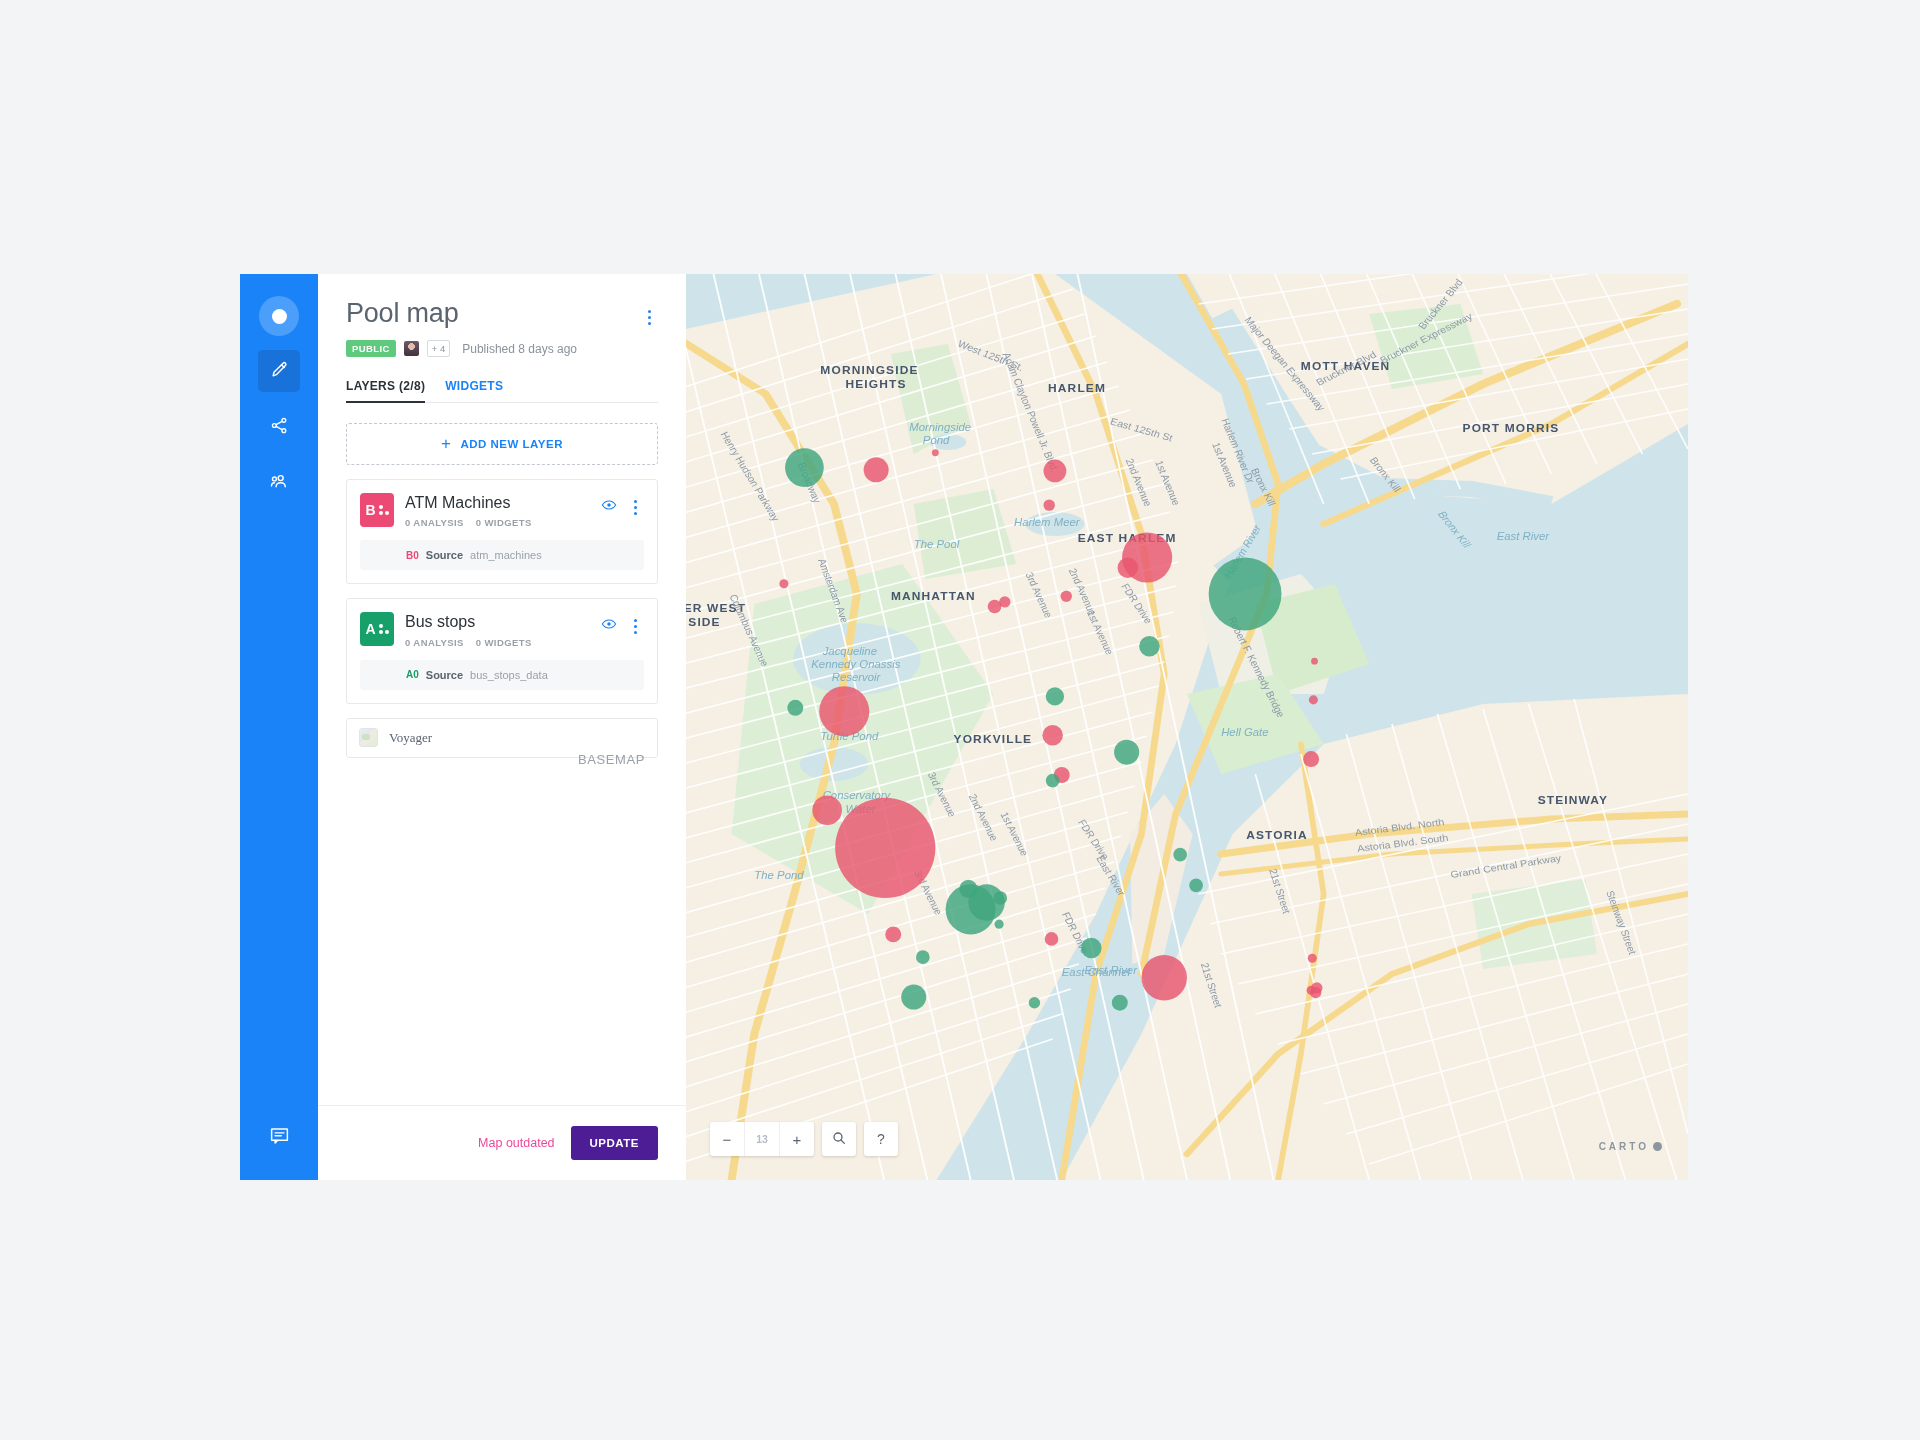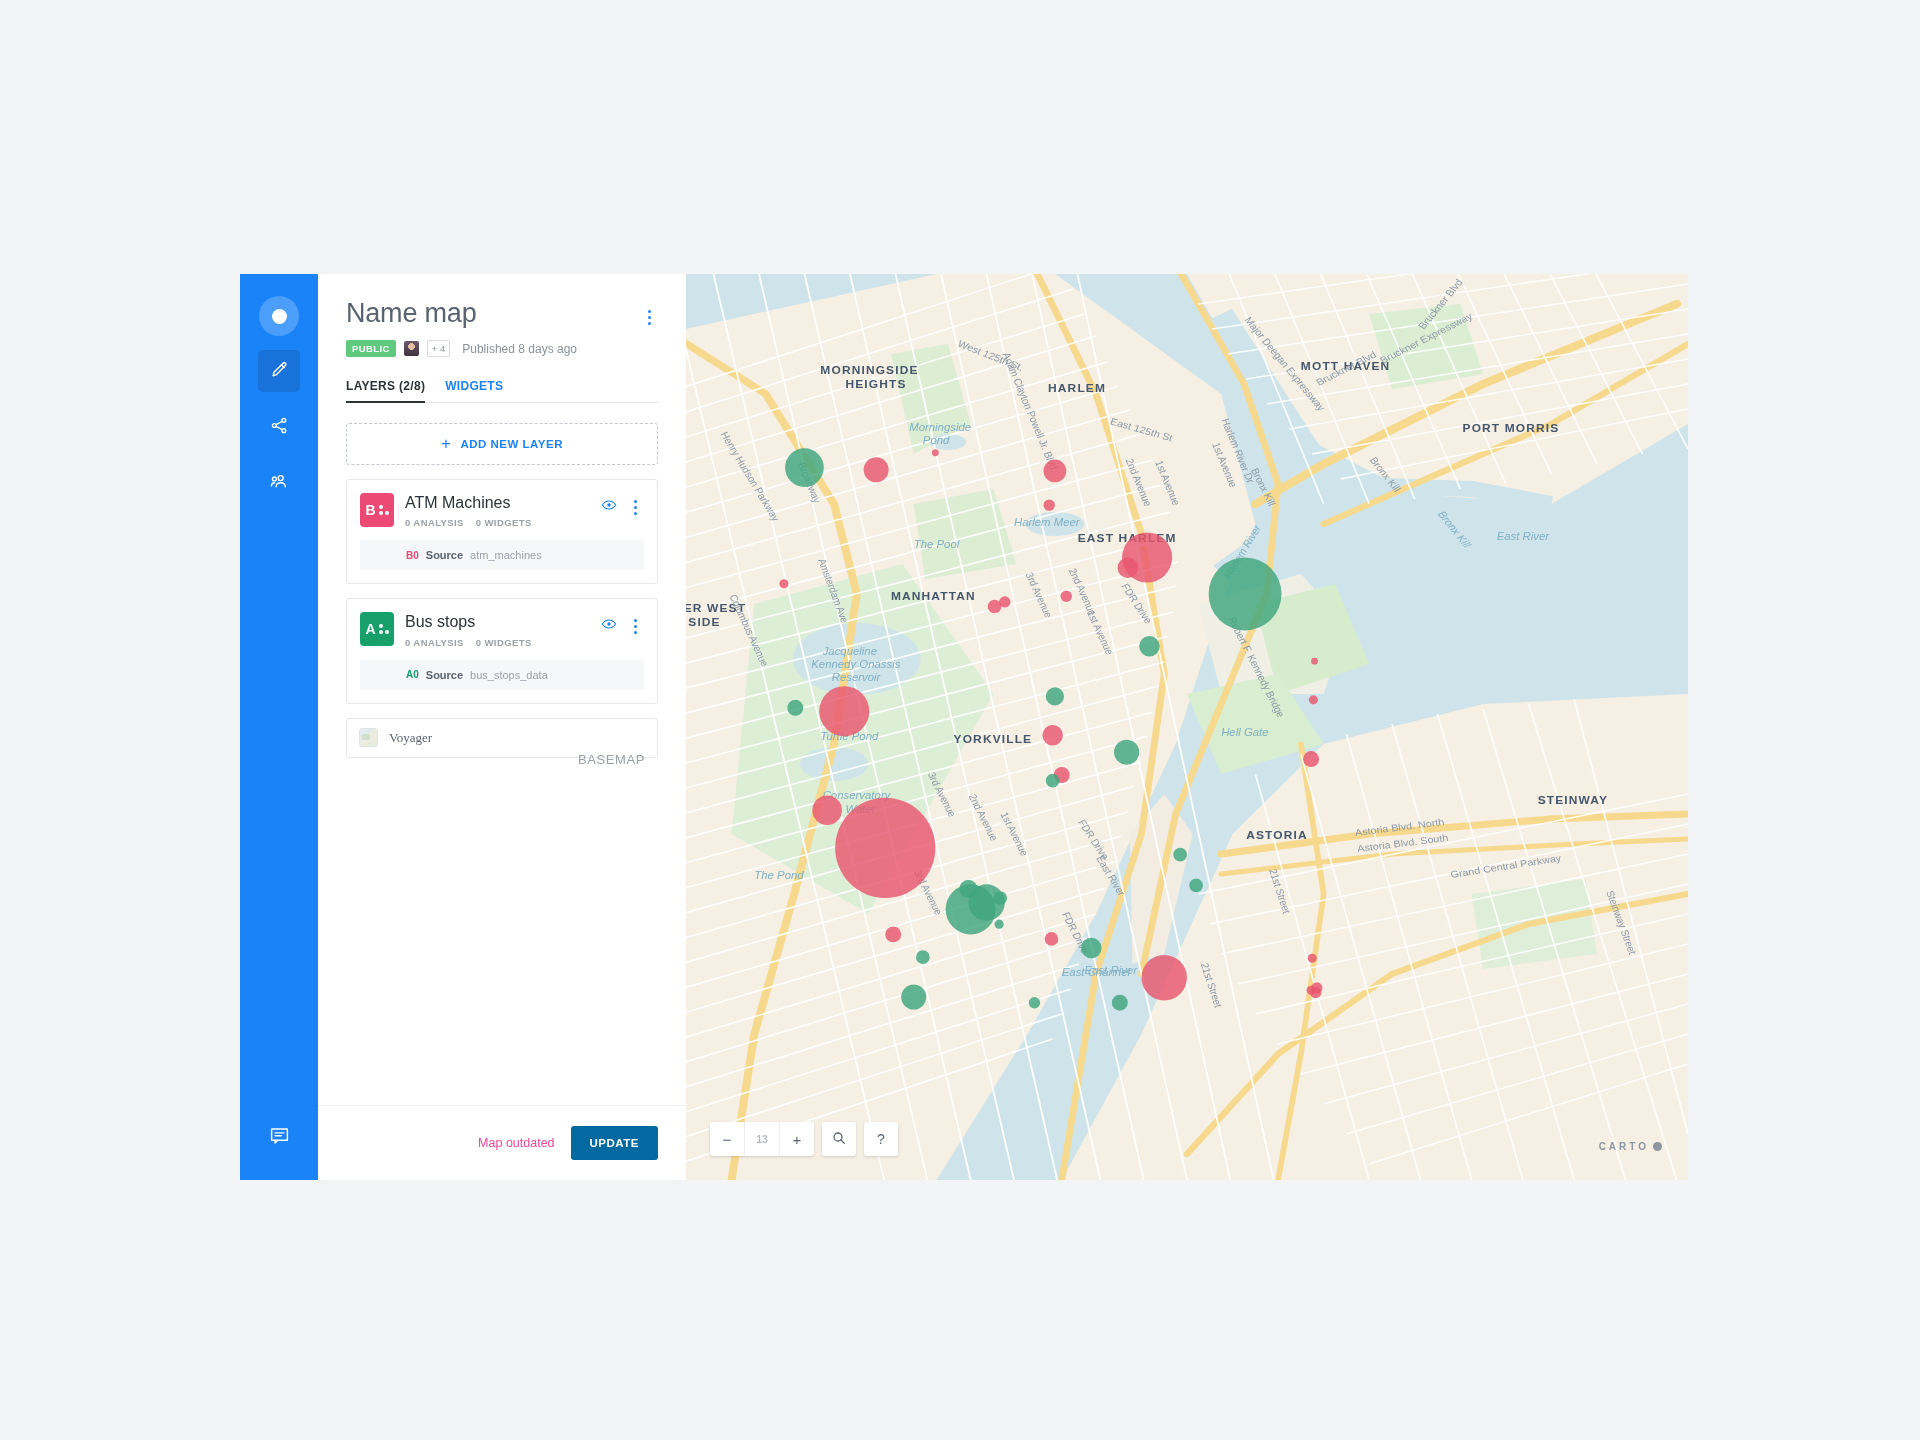--- a/index.html
+++ b/index.html
@@ -131,21 +131,21 @@
   }
   .basemap-name{font-size:13px;color:#5a6470;margin-left:11px;flex:1 1 auto;font-family:Liberation Serif, serif;}
   .basemap-tag{font-size:13px;color:#9aa1a9;letter-spacing:.6px;font-weight:400;margin-top:44px;}
   
   .panel-foot{
     height:74px;border-top:1px solid #ebedef;display:flex;align-items:center;
     justify-content:flex-end;gap:16px;padding:0 28px;
   }
   .outdated{font-size:12.5px;color:#ec4899;}
   .update-btn{
-    background:#0369a1;color:#fff;border:none;border-radius:3px;
+    background:#4c1d95;color:#fff;border:none;border-radius:3px;
     font-size:11.5px;font-weight:700;letter-spacing:.5px;padding:11px 19px;cursor:pointer;
     font-family:"Liberation Sans", sans-serif;
   }
   
   .map-wrap{
     flex:1 1 auto;position:relative;overflow:hidden;background:#cfe3e8;
   }
   .map-svg{position:absolute;inset:0;width:100%;height:100%;display:block;}
   .circle-layer{position:absolute;inset:0;pointer-events:none;}
   .lbl-hood{font-size:10.5px;font-weight:700;letter-spacing:1px;fill:#46566b;}
@@ -231,21 +231,21 @@
           <path d="M7 9h10M7 12.3h7"></path>
         </svg>
       </span>
     </div>
   </div>
 
   <div class="panel">
 
     <div class="panel-head">
       <div class="title-row">
-        <h1 class="map-title">Name map</h1>
+        <h1 class="map-title">Pool map</h1>
         <div class="kebab">
           <i></i>
             <i></i>
             <i></i>
         </div>
       </div>
 
       <div class="meta-row">
         <span class="badge-public">PUBLIC</span>
         <span class="avatar"></span>

